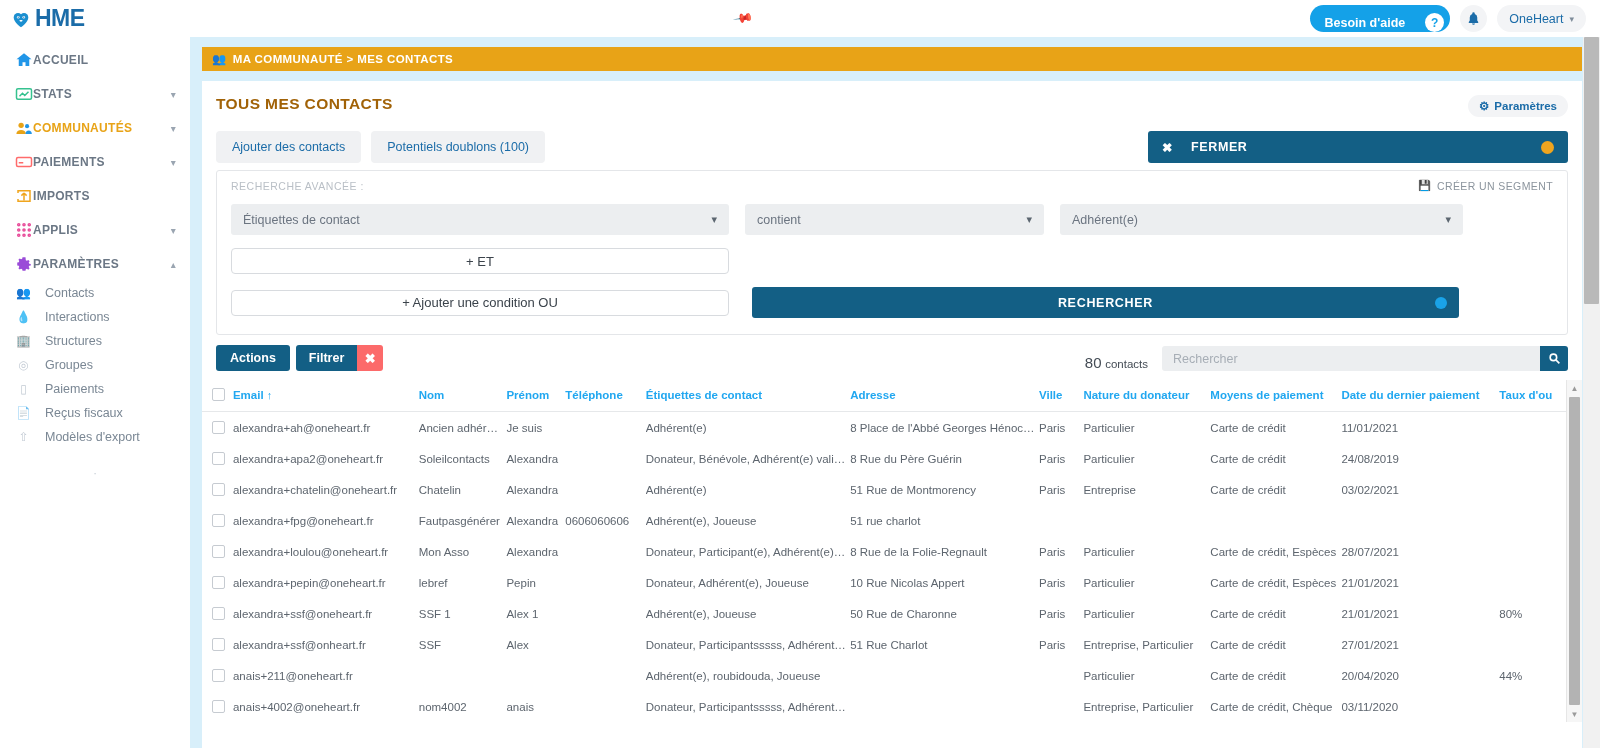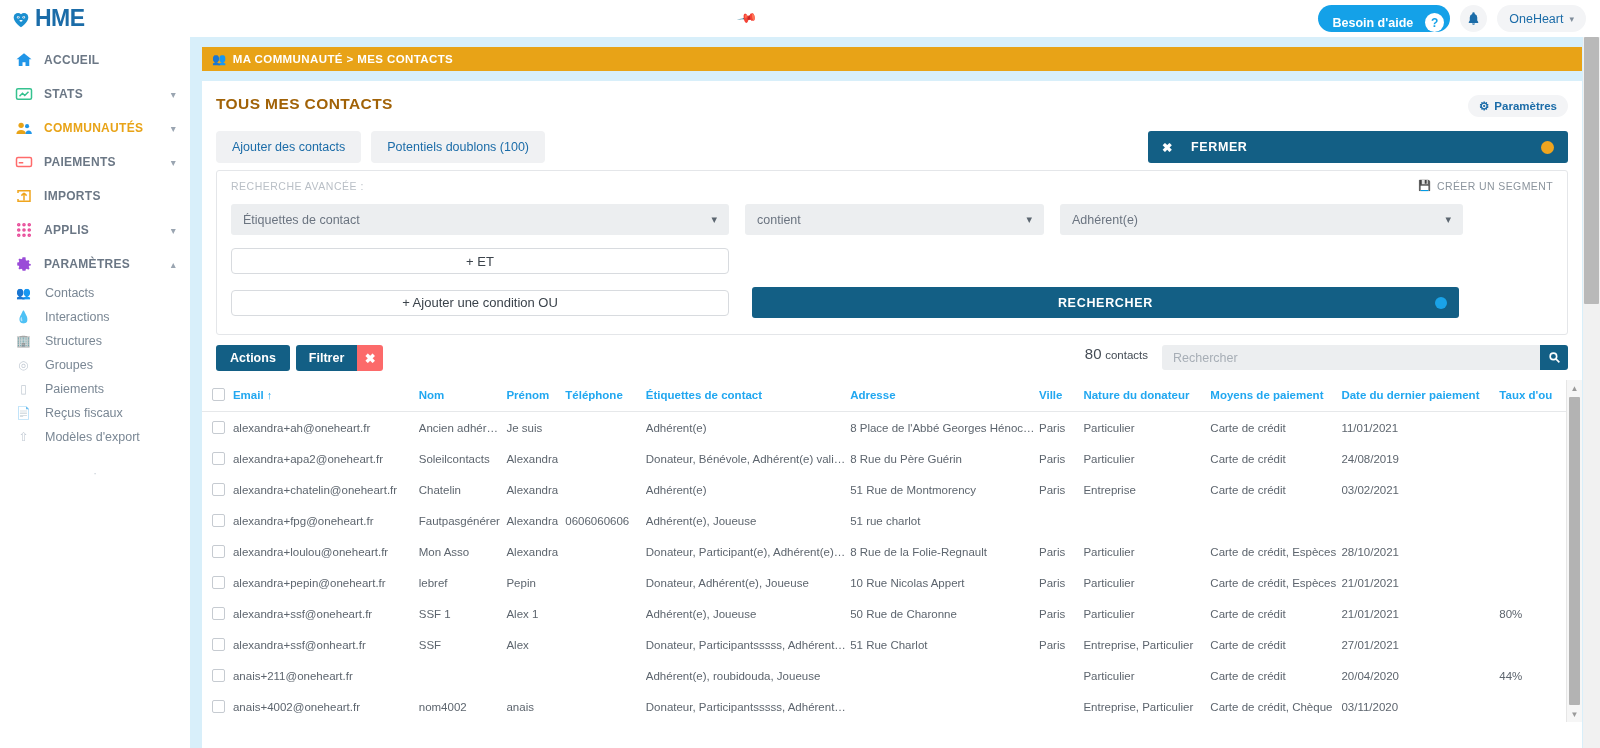--- a/index.html
+++ b/index.html
@@ -30,21 +30,21 @@
     margin-left: auto; margin-right: 14px; color: #7f8c9a;
     font-size: 13px; transform: rotate(35deg);
   }
   .topbar-right {
     margin-left: auto; display: flex; align-items: center;
     gap: 10px; padding-right: 14px;
   }
   .help-btn {
     background: #14a1e8; color: #fff; border-radius: 16px;
     height: 27px; padding: 8px 6px 0 14px; display: flex;
-    align-items: center; gap: 12px; font-size: 12.5px; font-weight: bold;
+    align-items: center; gap: 20px; font-size: 12.5px; font-weight: bold;
     border: none; cursor: pointer;
   }
   .help-q {
     width: 19px; height: 19px; border-radius: 50%;
     background: #fff; color: #14a1e8; font-size: 12px;
     display: flex; align-items: center; justify-content: center;
     font-weight: bold;
   }
   .bell-btn {
     width: 27px; height: 27px; border-radius: 50%; background: #f3f4f6;
@@ -61,21 +61,21 @@
   
   .bodywrap { flex: 1; display: flex; min-height: 0; }
 
   
   .sidebar {
     width: 190px; flex: 0 0 190px; background: #ffffff;
     padding-top: 6px; overflow: hidden;
   }
   .nav-item {
     height: 34px; display: flex; align-items: center;
-    padding: 0 14px; gap: 11px; cursor: pointer;
+    padding: 0 14px; cursor: pointer;
     font-size: 12.5px; letter-spacing: 0.3px;
   }
   .nav-label { font-weight: bold; color: #6b7785; text-transform: uppercase; font-size: 12px; }
   .nav-item.active .nav-label { color: #e8a317; }
   .nav-ico { width: 19px; height: 19px; flex: 0 0 19px; display: flex; align-items: center; justify-content: center; }
   .nav-arrow { margin-left: auto; color: #9aa5b1; font-size: 10px; }
   .sub-item {
     height: 24px; display: flex; align-items: center;
     padding: 0 14px; gap: 12px; cursor: pointer;
     font-size: 12.5px; color: #7a8794;
@@ -162,21 +162,21 @@
     border: none; border-radius: 3px; font-size: 12.5px; font-weight: bold;
     letter-spacing: 0.7px; cursor: pointer; position: relative;
     display: flex; align-items: center; justify-content: center;
   }
   .search-submit .dot {
     position: absolute; right: 12px; width: 12px; height: 12px;
     border-radius: 50%; background: #1aa3e8;
   }
 
   
-  .actionbar { display: flex; align-items: flex-start; padding: 10px 14px 0 14px; }
+  .actionbar { display: flex; align-items: flex-end; padding: 10px 14px 0 14px; }
   .act-btn {
     background: #135f85; color: #fff; border: none; border-radius: 3px;
     height: 26px; padding: 0 14px; font-size: 12.5px; font-weight: bold;
     cursor: pointer;
   }
   .act-btn + .filtre-group { margin-left: 6px; }
   .filtre-group { display: flex; }
   .filtre-btn {
     background: #135f85; color: #fff; border: none;
     border-radius: 3px 0 0 3px; height: 26px; padding: 0 13px;
@@ -581,21 +581,21 @@
                 </td>
                 <td class="c-email">alexandra+loulou@oneheart.fr</td>
                 <td class="c-nom">Mon Asso</td>
                 <td class="c-prenom">Alexandra</td>
                 <td class="c-tel"></td>
                 <td class="c-etq">Donateur, Participant(e), Adhérent(e), Joue...</td>
                 <td class="c-adr">8 Rue de la Folie-Regnault</td>
                 <td class="c-ville">Paris</td>
                 <td class="c-nat">Particulier</td>
                 <td class="c-moy">Carte de crédit, Espèces</td>
-                <td class="c-date">28/10/2021</td>
+                <td class="c-date">28/07/2021</td>
                 <td class="c-taux"></td>
               </tr>
               <tr>
                 <td class="cb-cell">
                   <span class="cb"></span>
                 </td>
                 <td class="c-email">alexandra+pepin@oneheart.fr</td>
                 <td class="c-nom">lebref</td>
                 <td class="c-prenom">Pepin</td>
                 <td class="c-tel"></td>

